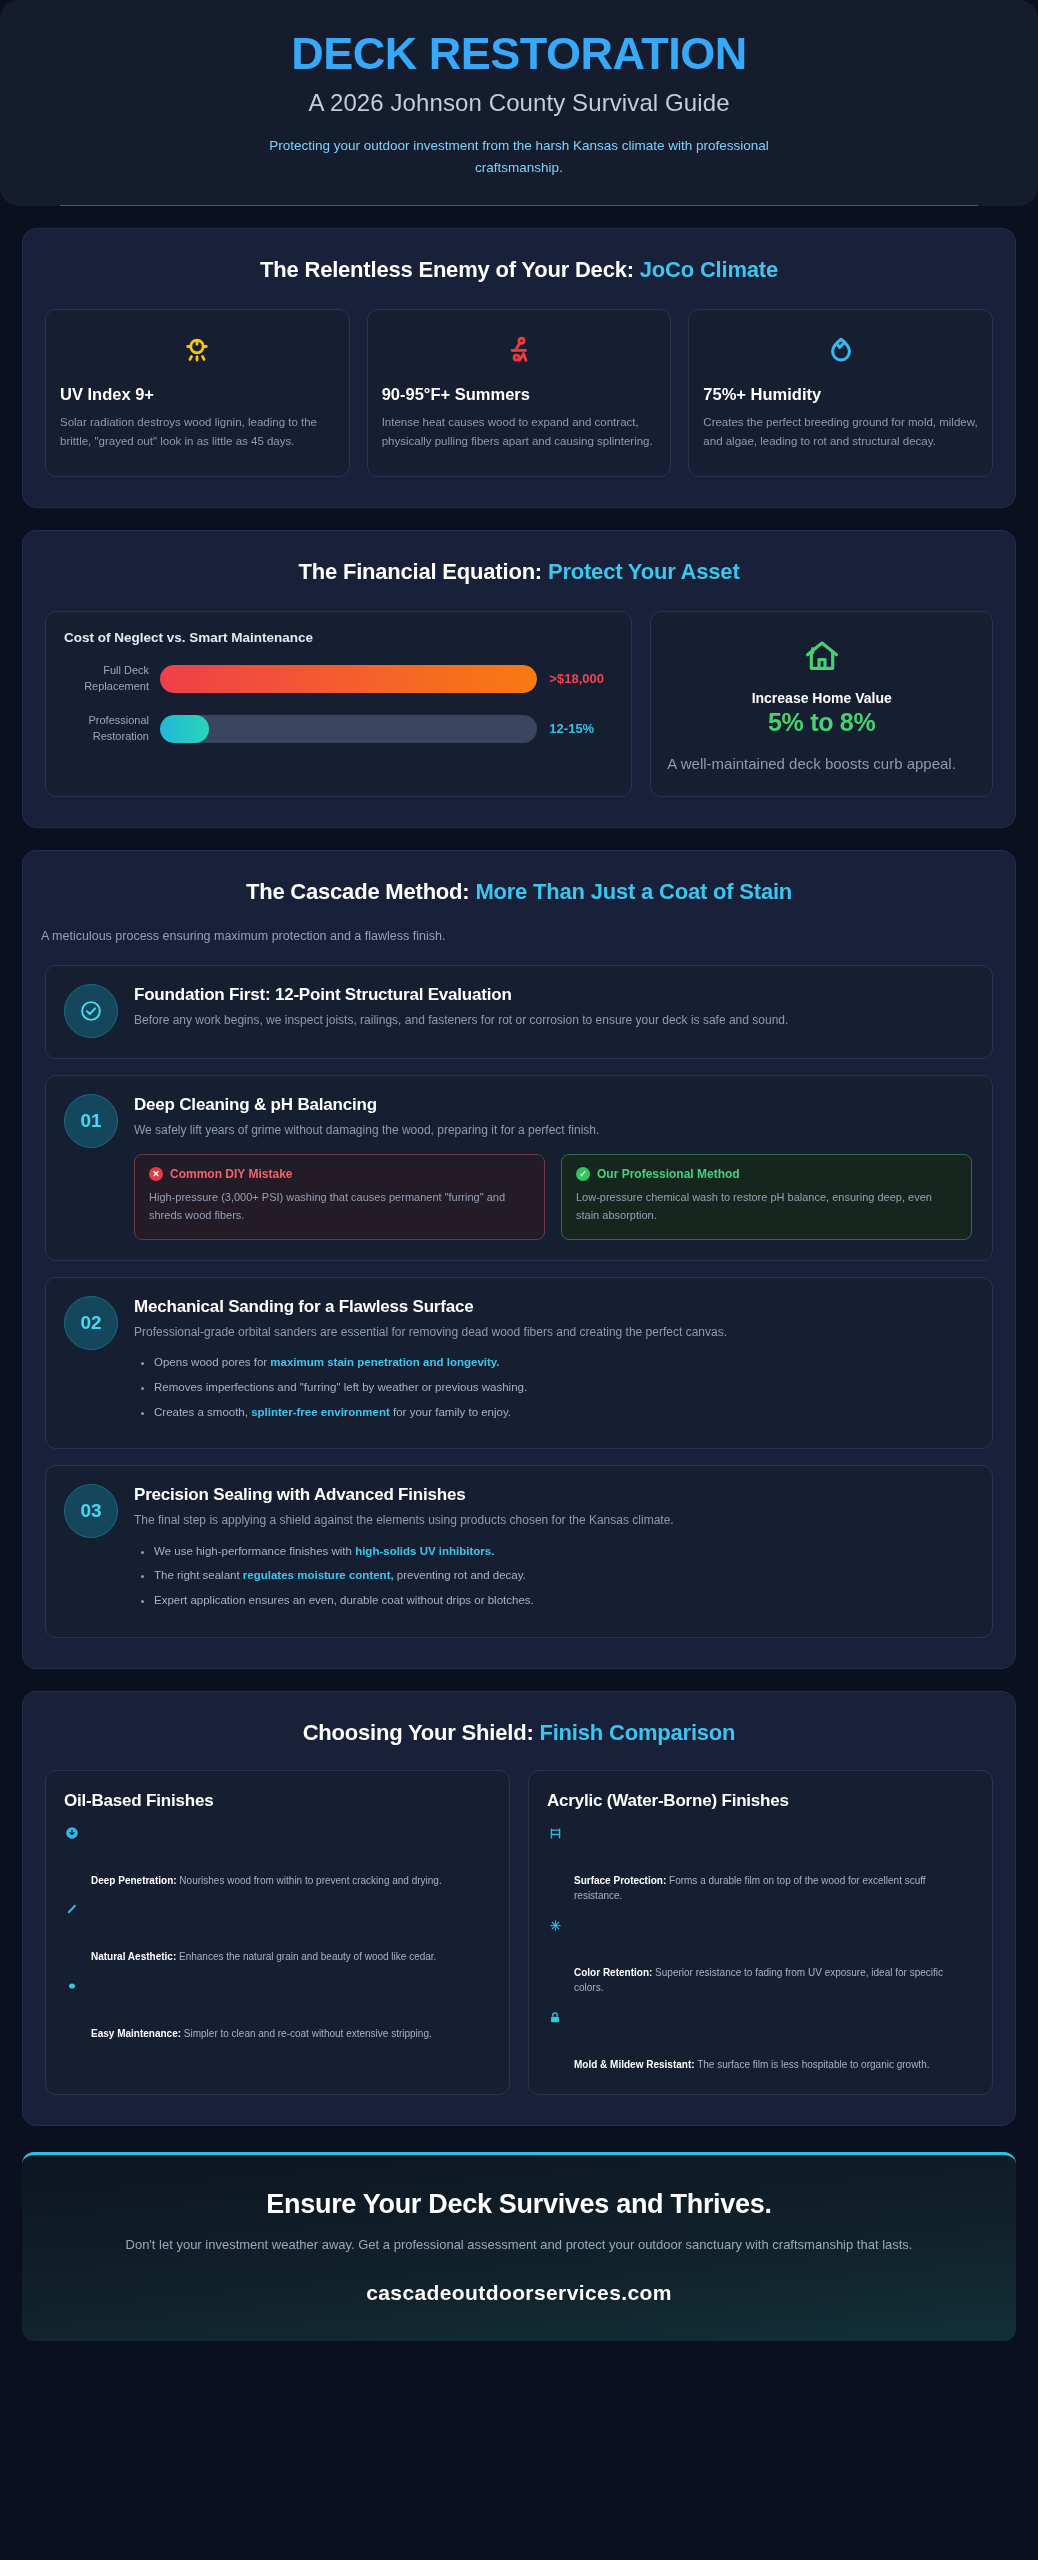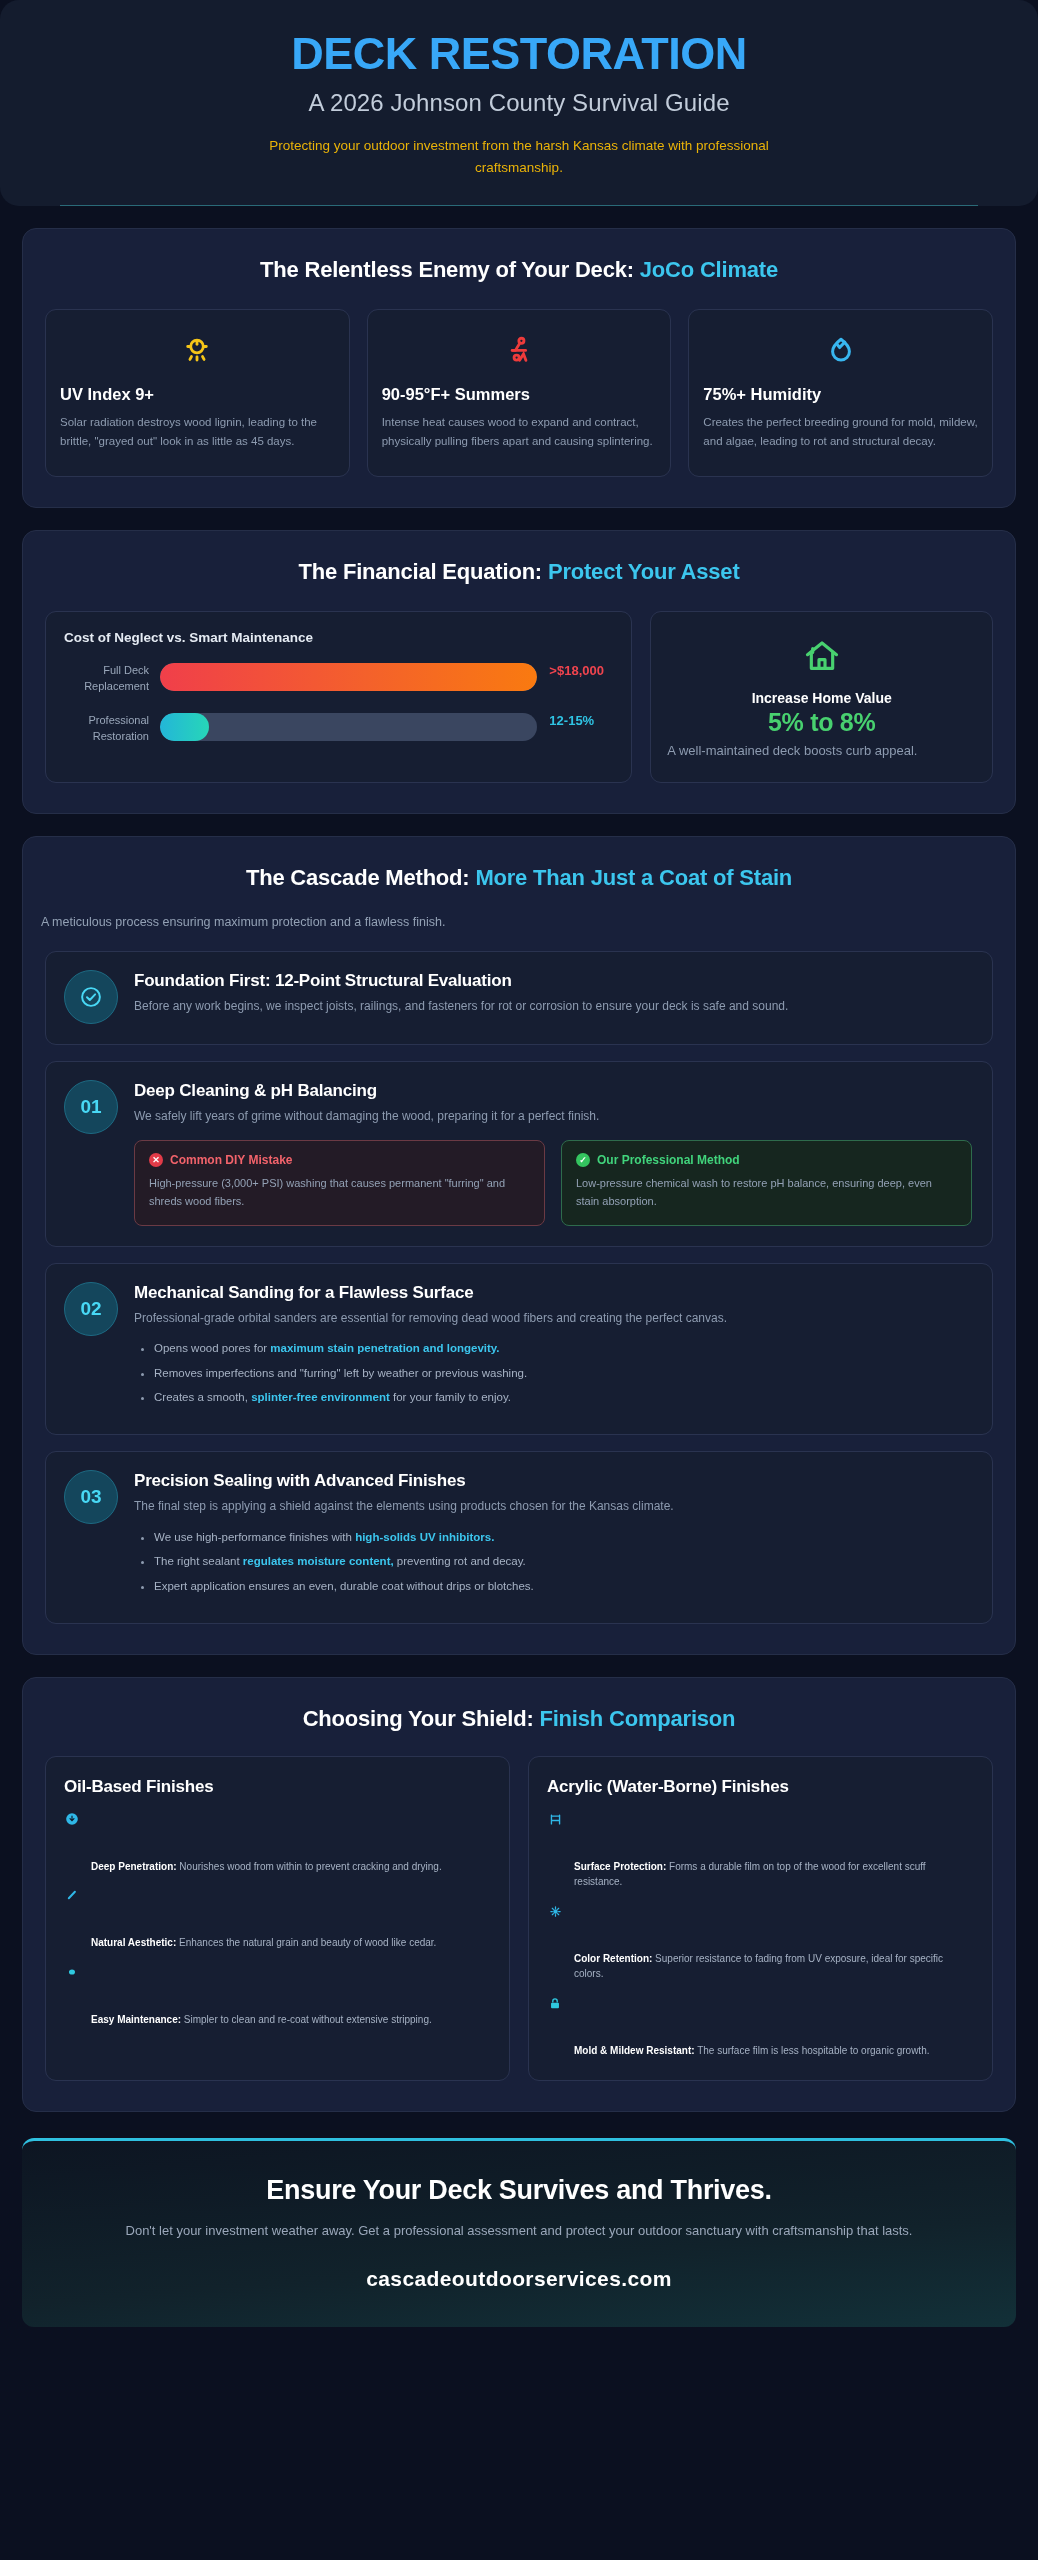--- a/index.html
+++ b/index.html
@@ -15,21 +15,21 @@
   .hero { background: #141c2e; padding: 30px 60px 0 60px; border-radius: 19px; }
   .hero-title {
     text-align: center; font-size: 45px; font-weight: bold; letter-spacing: -0.5px;
     color: #38a8f8; line-height: 1.08;
   }
   .hero-sub {
     text-align: center; font-size: 24px; color: #c2ccda; margin-top: 10px;
     font-weight: normal; letter-spacing: 0.1px;
   }
   .hero-desc {
-    text-align: center; font-size: 13.5px; color: #eab308; line-height: 1.65;
+    text-align: center; font-size: 13.5px; color: #7dd3fc; line-height: 1.65;
     max-width: 560px; margin: 18px auto 0 auto;
   }
   .hero-rule {
     height: 1px; background: #2a6a78; margin: 26px 0 0 0;
   }
 
   
   .section {
     margin: 22px 22px 0 22px;
     background: #18203a;
@@ -62,21 +62,21 @@
     font-size: 11.5px; color: #8d9bb0; line-height: 1.68; margin-top: 9px;
   }
 
   
   .fin-row { display: flex; gap: 18px; margin-top: 26px; padding: 0 4px; }
   .fin-chart {
     flex: 1.78; background: #161e32; border: 1px solid #2a3350;
     border-radius: 11px; padding: 18px 18px 22px 18px;
   }
   .chart-title { font-size: 13.5px; font-weight: bold; color: #e5ebf3; }
-  .bar-row { display: flex; margin-top: 18px; }
+  .bar-row { display: flex; align-items: center; margin-top: 18px; }
   .bar-label {
     width: 96px; text-align: right; font-size: 11px; color: #9aa7ba;
     line-height: 1.45; padding-right: 11px; flex-shrink: 0;
   }
   .bar-track {
     flex: 1; height: 28px; border-radius: 14px; background: #3a4660;
     position: relative; overflow: hidden;
   }
   .bar-fill { height: 100%; border-radius: 14px; }
   .bar-fill.danger { background: linear-gradient(90deg, #f03f4a 0%, #f4612b 55%, #f97a10 100%); }
@@ -87,21 +87,21 @@
   .bar-value.danger { color: #f0444e; }
   .bar-value.safe { color: #2fc4e4; }
 
   .fin-side {
     flex: 1; background: #161e32; border: 1px solid #2a3350;
     border-radius: 11px; padding: 22px 16px 20px 16px; text-align: center;
   }
   .fin-side-icon { height: 44px; display: flex; align-items: center; justify-content: center; }
   .fin-side-name { font-size: 14px; font-weight: bold; color: #ffffff; margin-top: 12px; }
   .fin-side-big { font-size: 25px; font-weight: bold; color: #48d16f; margin-top: 2px; letter-spacing: -0.3px; }
-  .fin-side-desc { font-size: 13px; color: #8d9bb0; line-height: 1.6; margin-top: 4px; text-align: left; }
+  .fin-side-desc { font-size: 15px; color: #8d9bb0; line-height: 1.6; margin-top: 15px; text-align: left; }
 
   
   .steps { margin-top: 22px; display: flex; flex-direction: column; gap: 16px; padding: 0 4px; }
   .step {
     background: #161e32; border: 1px solid #2a3350; border-radius: 11px;
     padding: 18px 20px 20px 18px; display: flex; gap: 16px;
   }
   .step-badge {
     width: 54px; height: 54px; border-radius: 50%; flex-shrink: 0;
     background: #14465c; border: 1px solid #1d6a83;

